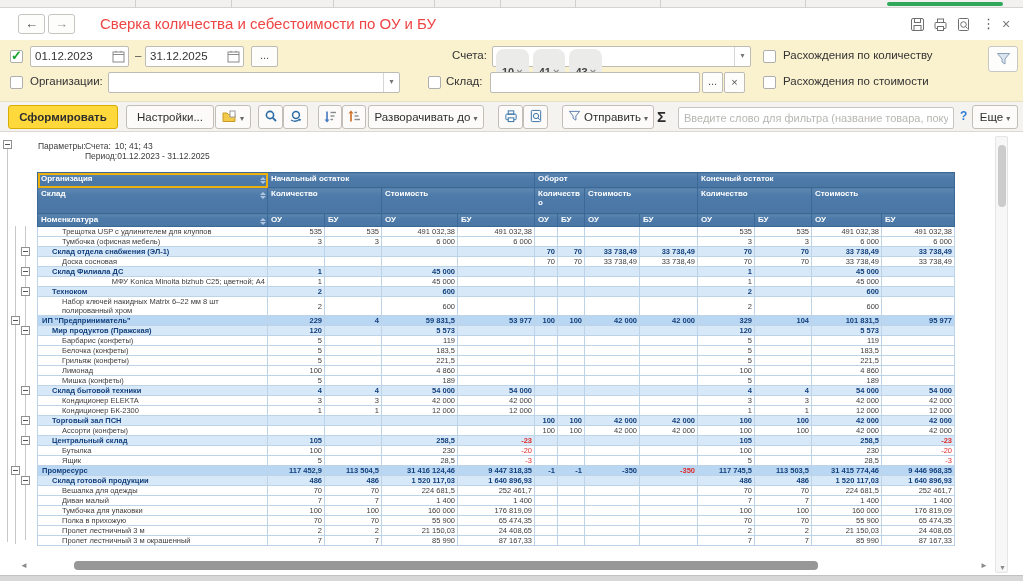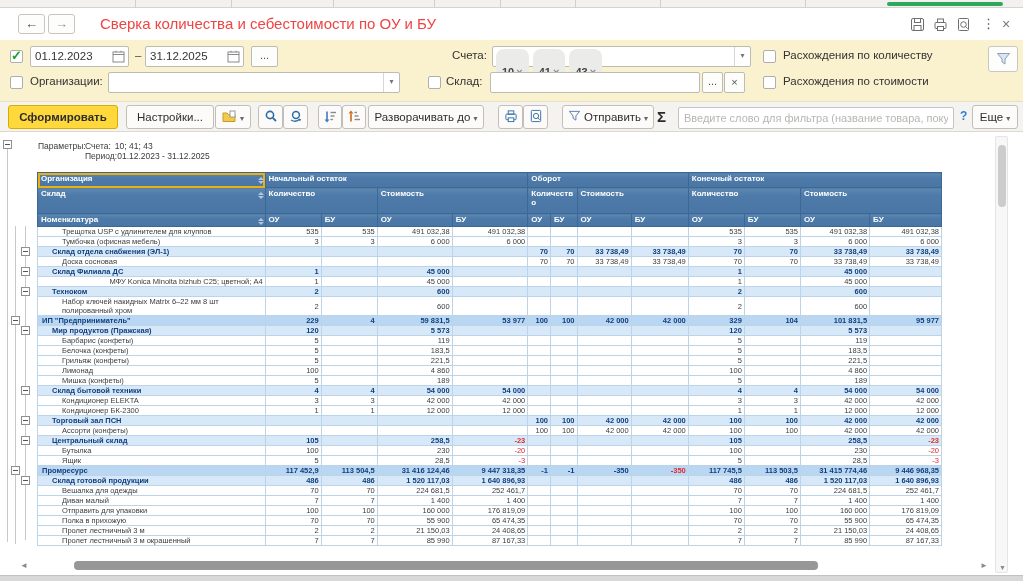--- a/index.html
+++ b/index.html
@@ -44,21 +44,21 @@
   .btn { position:absolute; top:3px; height:24px; background:#fcfbfa; border:1px solid #c2bfb9; border-radius:3px; text-align:center; line-height:22px; color:#2e2e2e; cursor:pointer; white-space:nowrap; }
   .btn.primary { background:#ffd93b; border-color:#d9ad00; font-weight:bold; }
   .btn .caret { color:#666; font-size:8px; margin-left:3px; }
   .iconbtn svg { vertical-align:middle; margin-top:-3px; }
   .sigma { position:absolute; left:657px; top:6px; font-size:15px; font-weight:bold; color:#2b2b2b; }
   .filterinput { position:absolute; left:678px; top:5px; width:276px; height:22px; border:1px solid #c6c4c0; border-radius:2px; font-size:11px; padding:0 5px; color:#333; font-family:"Liberation Sans", sans-serif; }
   .filterinput::placeholder { color:#b8b6b2; }
   .helpmark { position:absolute; left:960px; top:7px; color:#2f7ed8; font-size:12px; font-weight:bold; cursor:pointer; }
 
   
-  .report { position:absolute; left:0; top:132px; width:942px; height:443px; background:#fff;padding-left:44px; }
+  .report { position:absolute; left:0; top:132px; width:1023px; height:443px; background:#fff;padding-left:44px; }
   .params { position:absolute; left:38px; top:9px; font-size:8.5px; color:#3a3a3a; }
   .params .pline { display:flex; }
   .params .pname { width:47px; }
   .expander { position:absolute; width:9px; height:9px; background:#fff; border:1px solid #8f8f8f; z-index:5; cursor:pointer; }
   .expander:before { content:""; position:absolute; left:1px; top:3px; width:5px; height:1px; background:#555; }
   .vline { position:absolute; width:1px; background:#c9c9c9; z-index:1; }
 
   table.grid { position:absolute; left:37px; top:40px; border-collapse:collapse; table-layout:fixed; z-index:2; }
   table.grid th { background:linear-gradient(180deg,#5d87b0 0%,#4d7aa9 30%,#4a76a4 100%); color:#fff; font-size:8px; font-weight:bold; text-align:left; vertical-align:top; border:1px solid #3c6897; padding:1px 3px; position:relative; }
   table.grid th.sel { outline:2px solid #edb10e; outline-offset:-2px; }
@@ -734,21 +734,21 @@
           <td class="num"></td>
           <td class="num"></td>
           <td class="num"></td>
           <td class="num"></td>
           <td class="num">7</td>
           <td class="num">7</td>
           <td class="num">1 400</td>
           <td class="num">1 400</td>
         </tr>
         <tr class="lvl2">
-          <td class="namec" style="padding-left: 24px;">Отправить для упаковки</td>
+          <td class="namec" style="padding-left: 24px;">Тумбочка для упаковки</td>
           <td class="num">100</td>
           <td class="num">100</td>
           <td class="num">160 000</td>
           <td class="num">176 819,09</td>
           <td class="num"></td>
           <td class="num"></td>
           <td class="num"></td>
           <td class="num"></td>
           <td class="num">100</td>
           <td class="num">100</td>

